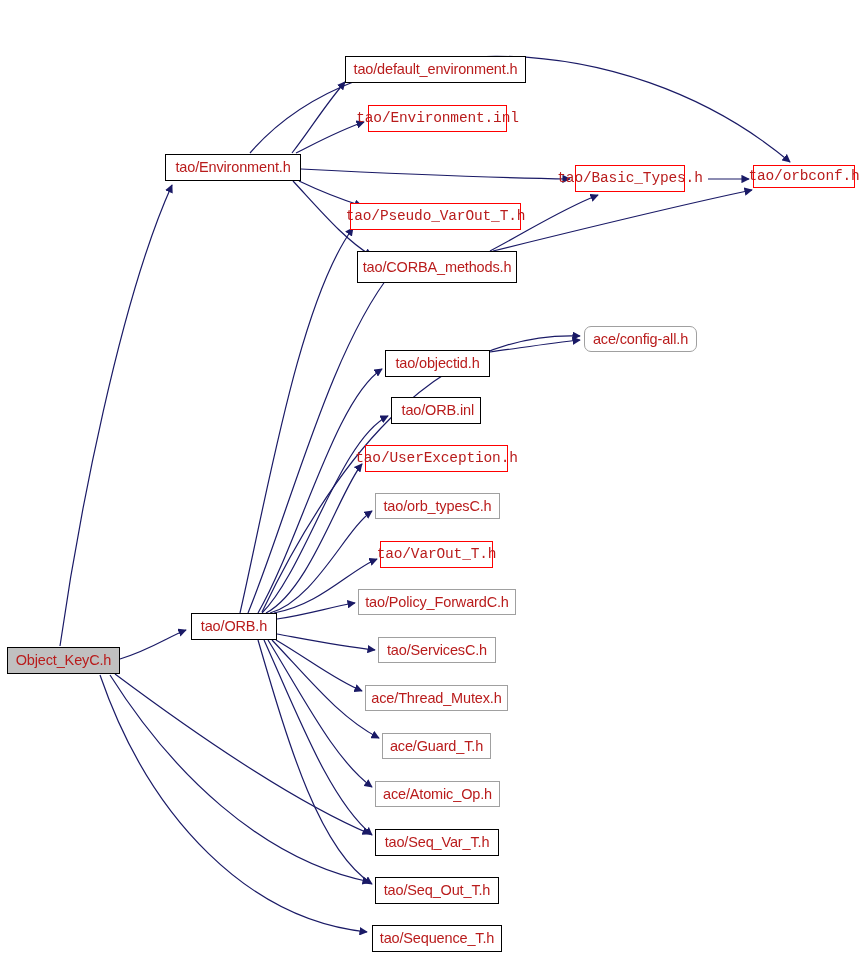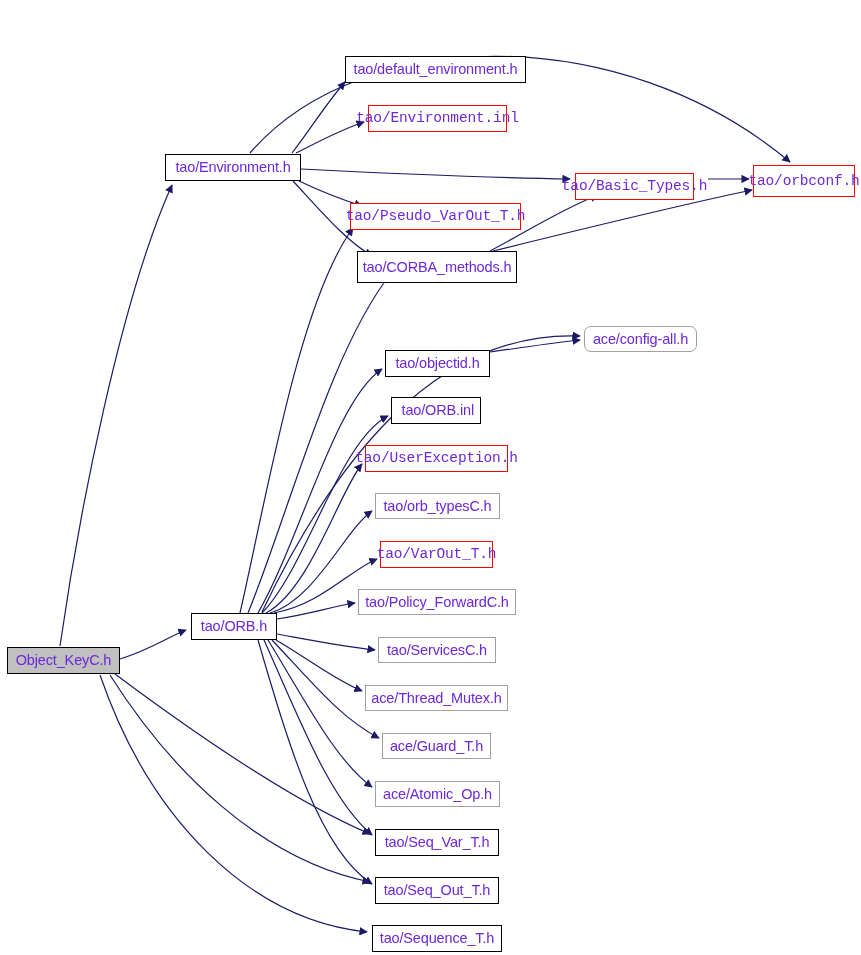--- a/index.html
+++ b/index.html
@@ -28,21 +28,21 @@
   .node {
     position: absolute;
     box-sizing: border-box;
     display: flex;
     align-items: center;
     justify-content: center;
     background: #ffffff;
     border: 1px solid #000000;
     font-size: 14.5px;
     line-height: 1;
-    color: #6d28d9;
+    color: #b91c1c;
     white-space: nowrap;
     letter-spacing: -0.15px;
     z-index: 2;
   }
   .node-label {
     display: block;
     padding: 0 6px;
   }
   .node.root {
     background: #c0c0c0;
@@ -105,24 +105,24 @@
       </div>
       <div class="node" style="left: 165px; top: 154px; width: 136px; height: 27px;">
         <span class="node-label">tao/Environment.h</span>
       </div>
       <div class="node" style="left: 345px; top: 56px; width: 181px; height: 27px;">
         <span class="node-label">tao/default_environment.h</span>
       </div>
       <div class="node red" style="left: 368px; top: 105px; width: 139px; height: 27px;">
         <span class="node-label">tao/Environment.inl</span>
       </div>
-      <div class="node red" style="left: 575px; top: 173px; width: 119px; height: 27px; align-items: center;">
+      <div class="node red" style="left: 575px; top: 165px; width: 110px; height: 27px; align-items: center;">
         <span class="node-label">tao/Basic_Types.h</span>
       </div>
-      <div class="node red" style="left: 753px; top: 165px; width: 102px; height: 32px; align-items: center;">
+      <div class="node red" style="left: 753px; top: 165px; width: 102px; height: 23px; align-items: center;">
         <span class="node-label">tao/orbconf.h</span>
       </div>
       <div class="node red" style="left: 350px; top: 203px; width: 171px; height: 27px;">
         <span class="node-label">tao/Pseudo_VarOut_T.h</span>
       </div>
       <div class="node" style="left: 357px; top: 251px; width: 160px; height: 32px;">
         <span class="node-label">tao/CORBA_methods.h</span>
       </div>
       <div class="node gray" style="left: 584px; top: 326px; width: 113px; height: 26px; border-radius: 7px;">
         <span class="node-label">ace/config-all.h</span>

